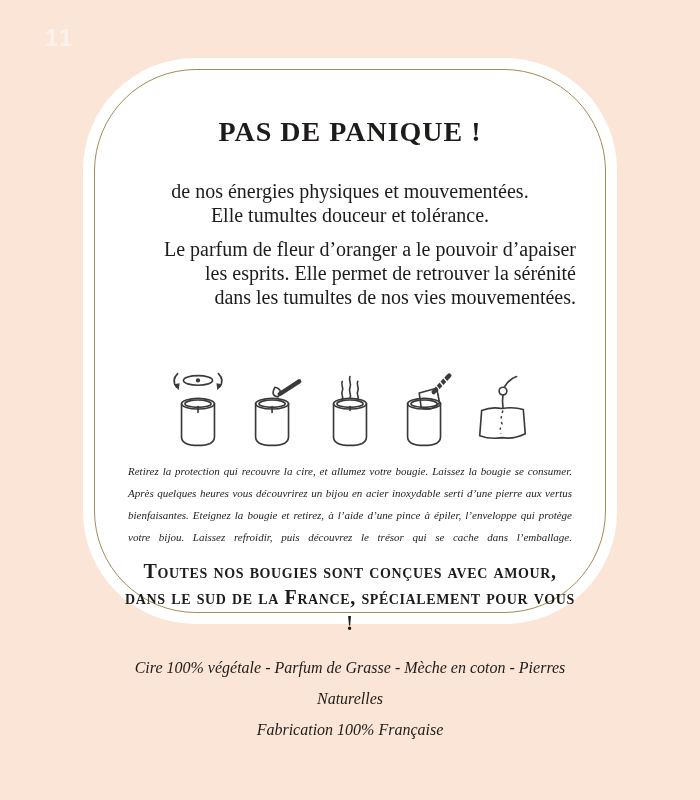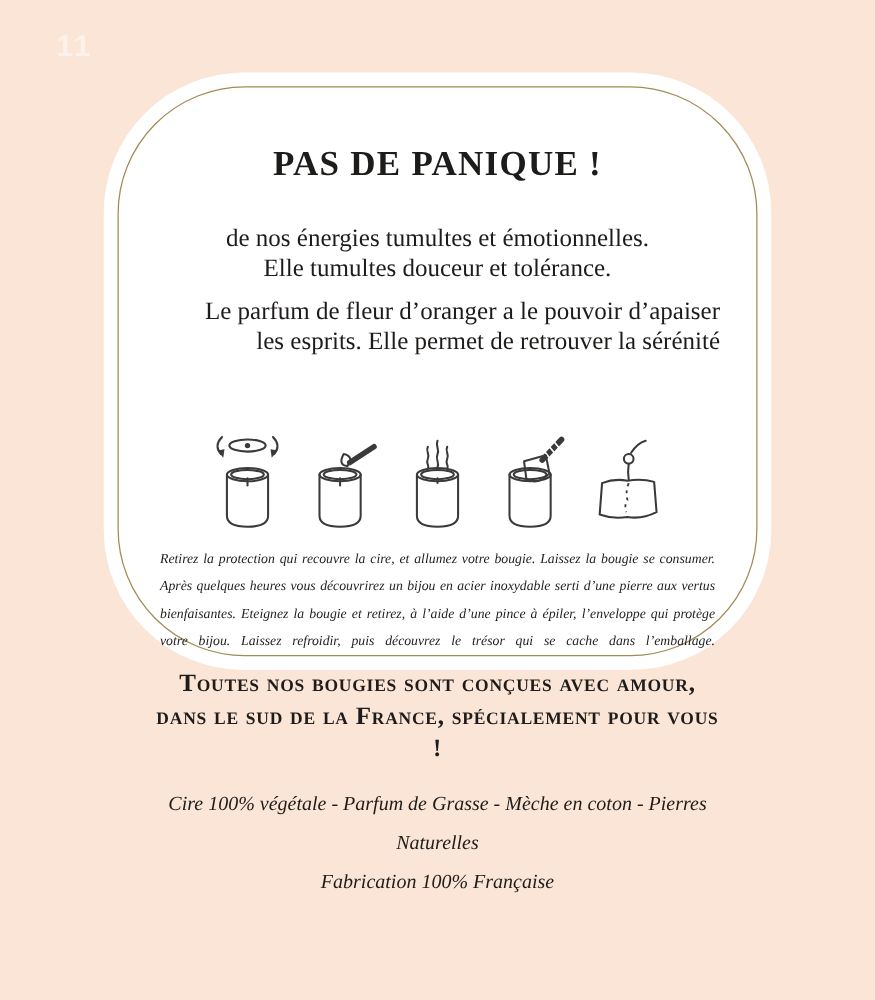--- a/index.html
+++ b/index.html
@@ -1,19 +1,19 @@
 <!DOCTYPE html>
 <html style="--background: #fbe5d6; --card: #ffffff; --gold: #a28c56; --ink: #1e1c1a;"><head>
 <meta charset="utf-8">
 <style>
   html,body{margin:0;padding:0;}
   .stage{position:relative;width:700px;height:800px;background:var(--background,#fbe5d6);overflow:hidden;}
   .watermark{position:absolute;left:45px;top:24px;font:700 24px "Liberation Sans",sans-serif;
              color:rgba(255,255,255,.5);letter-spacing:2px;}
-  .card{position:absolute;left:83px;top:58px;width:534px;height:478px;
+  .card{position:absolute;left:83px;top:58px;width:534px;height:566px;
         background:var(--card,#fff);border-radius:112px;}
   .gold-border{position:absolute;inset:11px;border:1.6px solid var(--gold,#a28c56);
                border-radius:102px;pointer-events:none;}
   .content{position:absolute;inset:11px;padding:48px 30px 0;text-align:center;
            color:var(--ink,#1e1c1a);font-family:"Liberation Serif","DejaVu Serif",serif;}
   .title{font-size:28px;font-weight:700;letter-spacing:1px;line-height:30px;margin:0;}
   .intro{font-size:20px;line-height:24px;margin:32px 0 0;}
   .intro.second{margin-top:10px;text-align:right;}
   .intro span{display:block;}
   .steps{margin-top:58px;display:flex;justify-content:center;align-items:flex-end;gap:14px;height:85px;}
@@ -37,27 +37,28 @@
 <div class="stage">
   <div class="watermark">11</div>
 
   <div class="card">
     <div class="gold-border"></div>
     <div class="content">
 
       <h1 class="title">PAS DE PANIQUE !</h1>
 
       <p class="intro">
-        <span>de nos énergies tumultes et émotionnelles.</span>
+        <span>de nos énergies physiques et mouvementées.</span>
         <span>Elle tumultes douceur et tolérance.</span>
       </p>
 
       <p class="intro second">
         <span>Le parfum de fleur d’oranger a le pouvoir d’apaiser</span>
         <span>les esprits. Elle permet de retrouver la sérénité</span>
+        <span>dans les tumultes de nos vies mouvementées.</span>
       </p>
 
       <div class="steps">
 
         <svg width="62" height="85" viewBox="0 0 64 86">
           <ellipse class="ic" cx="32" cy="13" rx="15" ry="5"></ellipse>
           <circle class="ic-fill" cx="32" cy="13" r="2.2"></circle>
           <path class="ic" d="M11 6 Q4 13 10 20"></path>
           <polygon class="ic-fill" points="7,17 12,23 13,16"></polygon>
           <path class="ic" d="M53 6 Q60 13 54 20"></path>

